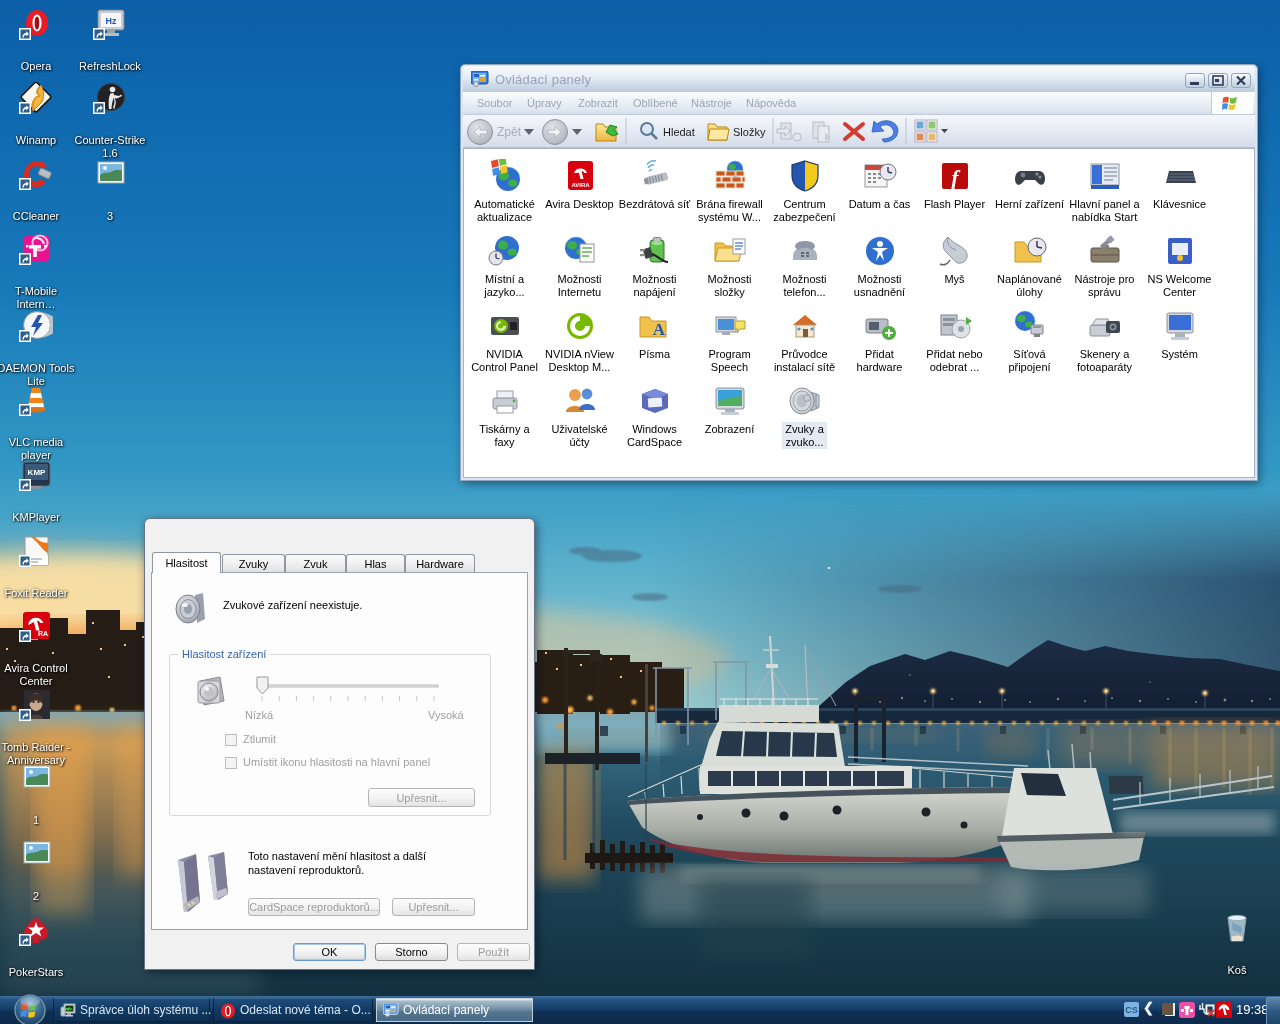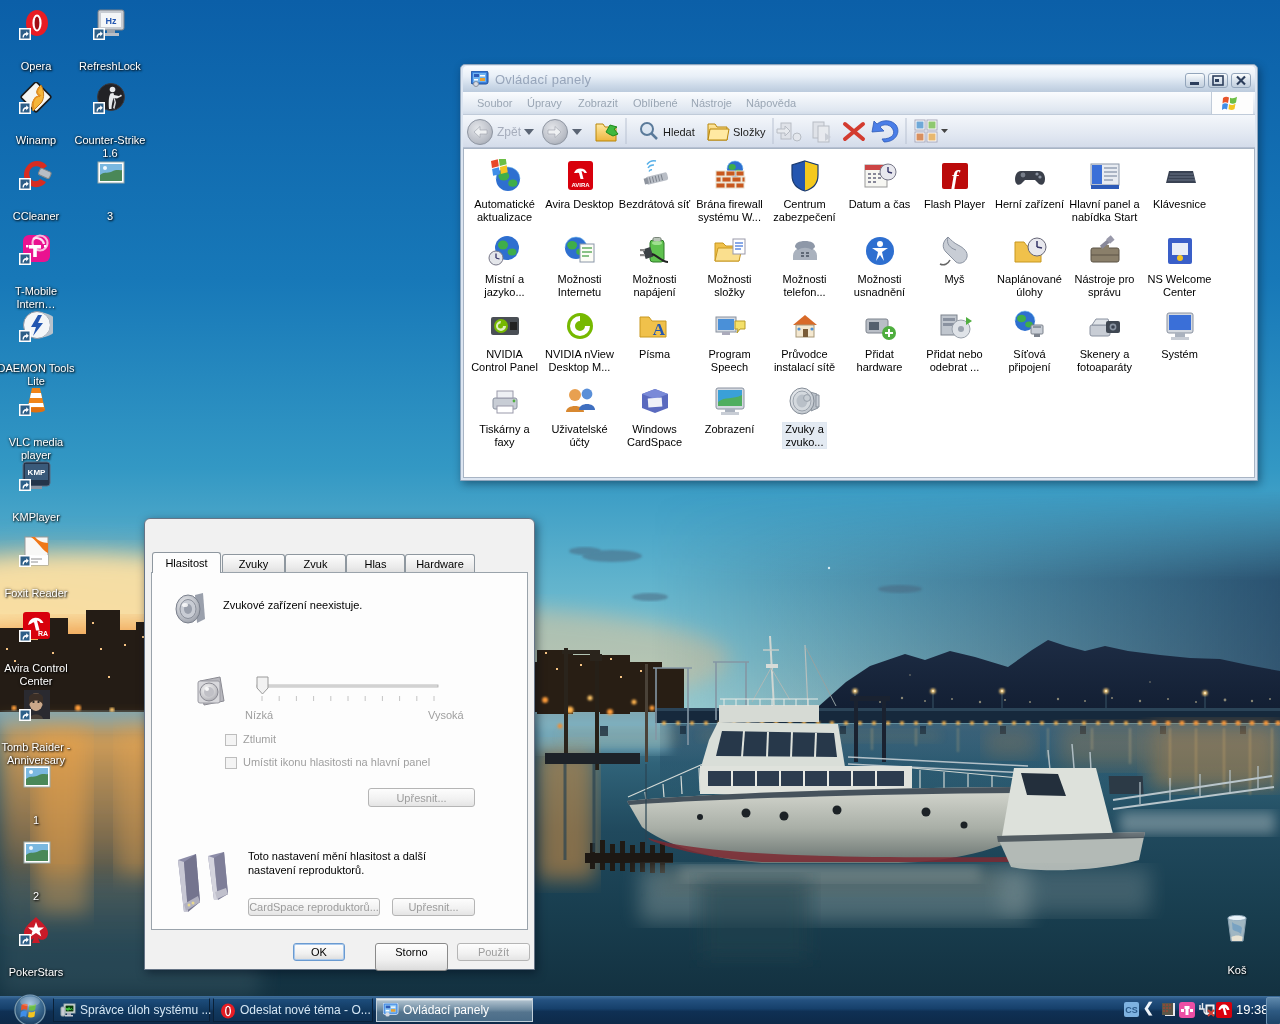--- a/index.html
+++ b/index.html
@@ -1313,20 +1313,23 @@
  <stop offset="1" stop-color="#1d3a55" stop-opacity="0"></stop>
 </linearGradient>
 </defs>
 <path d="M20,2 L28,0 L30,26 L22,30 Z" fill="#9aa0ac"></path>
 <ellipse cx="13" cy="16" rx="12" ry="14" fill="url(#spk1)" stroke="#7a808c"></ellipse>
 <ellipse cx="13" cy="16" rx="8" ry="9.5" fill="#c8ccd4" stroke="#8a8f9a"></ellipse>
 <ellipse cx="13" cy="16" rx="4" ry="5" fill="#9aa0ac"></ellipse>
 <ellipse cx="10" cy="12" rx="3" ry="2" fill="#fff" opacity=".8"></ellipse>
 </svg>
 <span class="btx" style="left:78px;top:80px">Zvukové zařízení neexistuje.</span>
+<div class="grp" style="left:24px;top:135px;width:320px;height:160px">
+      <span class="gl">Hlasitost zařízení</span>
+    </div>
 <svg width="36" height="36" viewBox="0 0 36 36" style="position:absolute;left:47px;top:154px">
 <defs>
         <radialGradient id="spk2" cx=".4" cy=".35" r=".8">
           <stop offset="0" stop-color="#fafafa"></stop>
           <stop offset=".6" stop-color="#c8c8cc"></stop>
           <stop offset="1" stop-color="#9a9aa2"></stop>
         </radialGradient>
         <linearGradient id="dusk" x1="0" y1="0" x2="1" y2="0">
  <stop offset="0" stop-color="#223f5e" stop-opacity="0"></stop>
  <stop offset=".55" stop-color="#223f5e" stop-opacity=".45"></stop>
@@ -1384,22 +1387,22 @@
       <circle cx="19" cy="57" r="1.5" fill="#e8d890"></circle>
 <path d="M34,10 L50,6 L54,48 L40,54 Z" fill="#8c8ca8"></path>
 <path d="M34,10 L40,12 L44,54 L40,54 Z" fill="#d4d4de"></path>
 <path d="M40,12 L50,6 L54,48 L44,54 Z" fill="#7e7e98"></path>
 <path d="M41,46 L52,42 L54,48 L43,53 Z" fill="#c0c0cc"></path>
 </svg>
 <span class="btx" style="left:103px;top:331px">Toto nastavení mění hlasitost a další</span>
 <span class="btx" style="left:103px;top:345px">nastavení reproduktorů.</span>
 <div class="dbtn" style="left:103px;top:379px;width:132px;height:18px;line-height:17px">CardSpace reproduktorů...</div>
 <div class="dbtn" style="left:247px;top:379px;width:83px;height:18px;line-height:17px">Upřesnit...</div>
-<div class="dbtn" style="left:148px;top:424px;width:52px;height:18px;line-height:17px;color:#000;border-color:#6a9ad0;box-shadow:0 0 0 1px #a8c8ec inset;background:linear-gradient(180deg,#fefefe,#f0f0f0 60%,#dcdcdc)">OK</div>
-<div class="dbtn" style="left:230px;top:424px;width:73px;height:28px;line-height:17px;color:#000;border-color:#8a8a8a;background:linear-gradient(180deg,#fefefe,#f0f0f0 60%,#dcdcdc)">Storno</div>
+<div class="dbtn" style="left:148px;top:424px;width:73px;height:18px;line-height:17px;color:#000;border-color:#6a9ad0;box-shadow:0 0 0 1px #a8c8ec inset;background:linear-gradient(180deg,#fefefe,#f0f0f0 60%,#dcdcdc)">OK</div>
+<div class="dbtn" style="left:230px;top:424px;width:73px;height:18px;line-height:17px;color:#000;border-color:#8a8a8a;background:linear-gradient(180deg,#fefefe,#f0f0f0 60%,#dcdcdc)">Storno</div>
 <div class="dbtn" style="left:312px;top:424px;width:73px;height:18px;line-height:17px">Použít</div>
 </div>
 <div id="taskbar">
 <svg width="34" height="34" viewBox="0 0 34 34" style="position:absolute;left:13px;top:-3px">
 <defs>
 <radialGradient id="orb" cx=".5" cy=".3" r=".9">
 <stop offset="0" stop-color="#8fb7da"></stop>
           <stop offset=".4" stop-color="#3e6d94"></stop>
           <stop offset=".75" stop-color="#1e4265"></stop>
           <stop offset="1" stop-color="#16324f"></stop>

